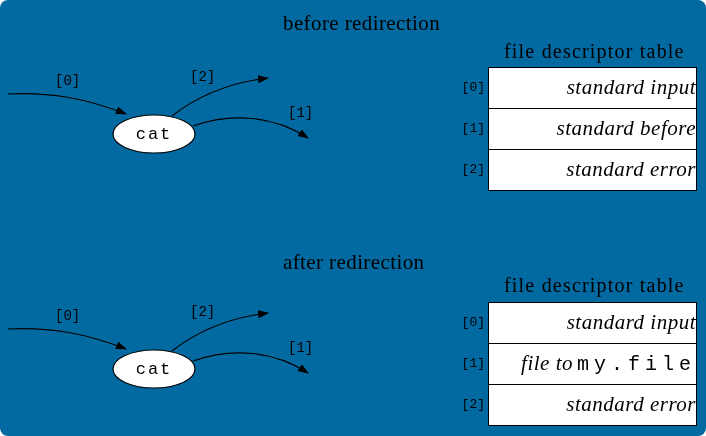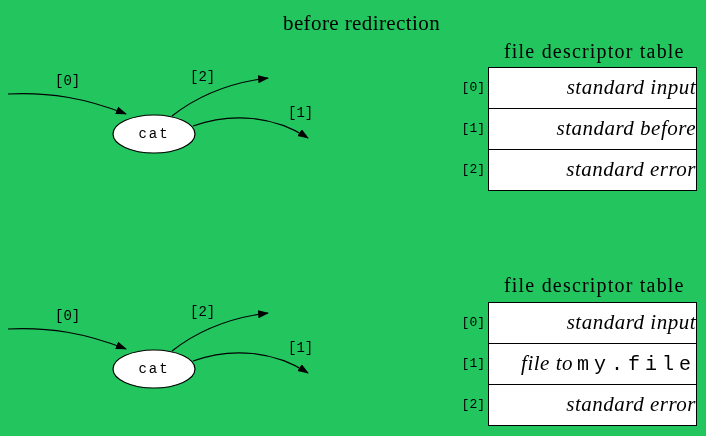--- a/index.html
+++ b/index.html
@@ -1,38 +1,38 @@
 <!DOCTYPE html>
 <html><head>
 <meta charset="utf-8">
 <style>
   html,body{margin:0;padding:0;background:#fff;}
-  .page{position:relative;width:706px;height:436px;background:#22c55e;color:#000;
-        font-family:"Liberation Serif","DejaVu Serif",serif;overflow:hidden;}
+  .page{position:relative;width:706px;height:436px;background:#0369a1;color:#000;
+        font-family:"Liberation Serif","DejaVu Serif",serif;overflow:hidden;border-radius:8px;}
   .panel{position:absolute;left:0;width:706px;}
   .panel-before{top:0;height:235px;}
   .panel-after{top:235px;height:201px;}
   h1.title,h2.table-title{margin:0;font-weight:normal;}
   .title{position:absolute;left:283px;top:11px;font-size:21px;letter-spacing:.4px;white-space:nowrap;}
   .panel-after .title{top:15px;}
   .table-title{position:absolute;left:504px;top:40px;font-size:20px;letter-spacing:1.2px;white-space:nowrap;}
   .panel-after .table-title{top:39px;}
   .flow{position:absolute;left:0;top:60px;}
   .flow path{fill:none;stroke:#000;stroke-width:1.2;}
   .flow ellipse{fill:#fff;stroke:#000;stroke-width:1.2;}
   .flow marker path{fill:#000;stroke:none;}
   .edge-label{position:absolute;font-family:"Liberation Mono","DejaVu Sans Mono",monospace;
               font-size:14px;white-space:nowrap;}
   .edge-0{left:55px;top:73px;}
   .edge-2{left:190px;top:69px;}
   .edge-1{left:288px;top:105px;}
   .process-name{position:absolute;left:113px;top:115px;width:82px;height:38px;
                 display:flex;align-items:center;justify-content:center;
                 font-family:"Liberation Mono","DejaVu Sans Mono",monospace;
-                font-size:14px;letter-spacing:2px;}
+                font-size:17px;letter-spacing:2px;}
   .fd-table{position:absolute;left:488px;top:67px;width:207px;border:1px solid #000;background:#fff;}
   .fd-row{position:relative;height:40px;border-bottom:1px solid #000;}
   .fd-row:last-child{border-bottom:none;}
   .fd-index{position:absolute;left:-31px;width:27px;top:0;line-height:40px;text-align:right;
             font-family:"Liberation Mono","DejaVu Sans Mono",monospace;font-size:13px;}
   .fd-value{display:block;padding-left:5px;line-height:38px;font-style:italic;font-size:21px;
             white-space:nowrap;letter-spacing:.5px;text-align:right;}
   .fd-value .mono-file{font-style:normal;font-family:"Liberation Mono","DejaVu Sans Mono",monospace;
                        font-size:20px;letter-spacing:5px;margin-left:4px;}
   .redirect-note{position:absolute;left:329px;top:143px;white-space:nowrap;}
@@ -75,20 +75,21 @@
         <span class="fd-value">standard before</span>
       </div>
       <div class="fd-row">
         <span class="fd-index">[2]</span>
         <span class="fd-value">standard error</span>
       </div>
     </div>
   </section>
 
   <section class="panel panel-after">
+    <h1 class="title">after redirection</h1>
     <h2 class="table-title">file descriptor table</h2>
 
     <svg class="flow" width="330" height="100" viewBox="0 0 330 100">
       <defs>
         <marker id="ah-a" markerUnits="userSpaceOnUse" markerWidth="14" markerHeight="10" refX="10" refY="4" orient="auto">
           <path d="M0 0 L11 4 L0 8 Z"></path>
         </marker>
       </defs>
       <ellipse cx="154" cy="74" rx="41" ry="19"></ellipse>
       <path d="M 8 34 C 50 32, 85 38, 126 54" marker-end="url(#ah-a)"></path>

